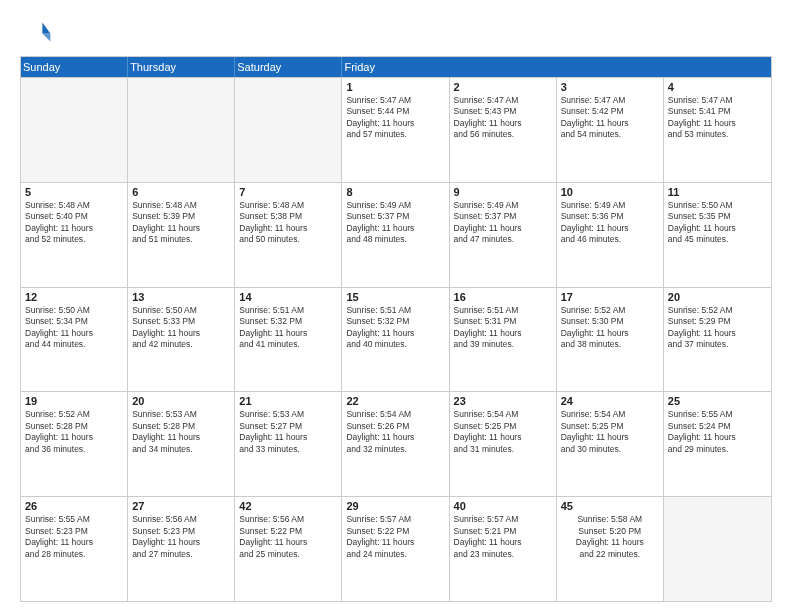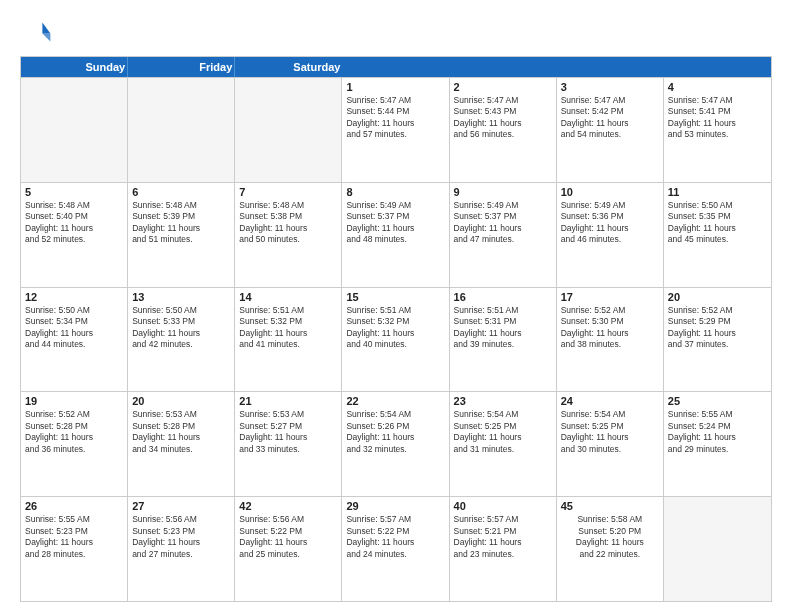--- a/index.html
+++ b/index.html
@@ -67,22 +67,22 @@
       border: 1px solid #ccc;
     }
     .cal-header-row {
       display: grid;
       grid-template-columns: repeat(7, 1fr);
       background: #1a6bbf;
     }
     .cal-header-cell {
       color: #fff;
       font-size: 11px;
-      font-weight: bold;
-      text-align: right;
+      font-weight: normal;
+      text-align: left;
       padding: 4px 2px;
       border-right: 1px solid #4a8fd0;
     }
     .cal-header-cell:last-child { border-right: none; }
     .cal-body {
       display: flex;
       flex-direction: column;
       flex: 1;
     }
     .cal-row {
@@ -131,22 +131,23 @@
     </div>
     <div class="title-block">
       <div class="month-title"></div>
       <div class="subtitle"></div>
     </div>
   </div>
 
   <div class="calendar">
     <div class="cal-header-row">
     <div class="cal-header-cell">Sunday</div>
+        <div class="cal-header-cell">Thursday</div>
+        <div class="cal-header-cell">Saturday</div>
         <div class="cal-header-cell">Friday</div>
-        <div class="cal-header-cell">Saturday</div>
       </div>
     <div class="cal-body">
     <div class="cal-row">
           <div class="cal-cell empty"></div>
           <div class="cal-cell empty"></div>
           <div class="cal-cell empty"></div>
           <div class="cal-cell">
             <div class="day-number">1</div>
             <div class="cell-text" style="white-space: pre-line;">Sunrise: 5:47 AM
 Sunset: 5:44 PM

